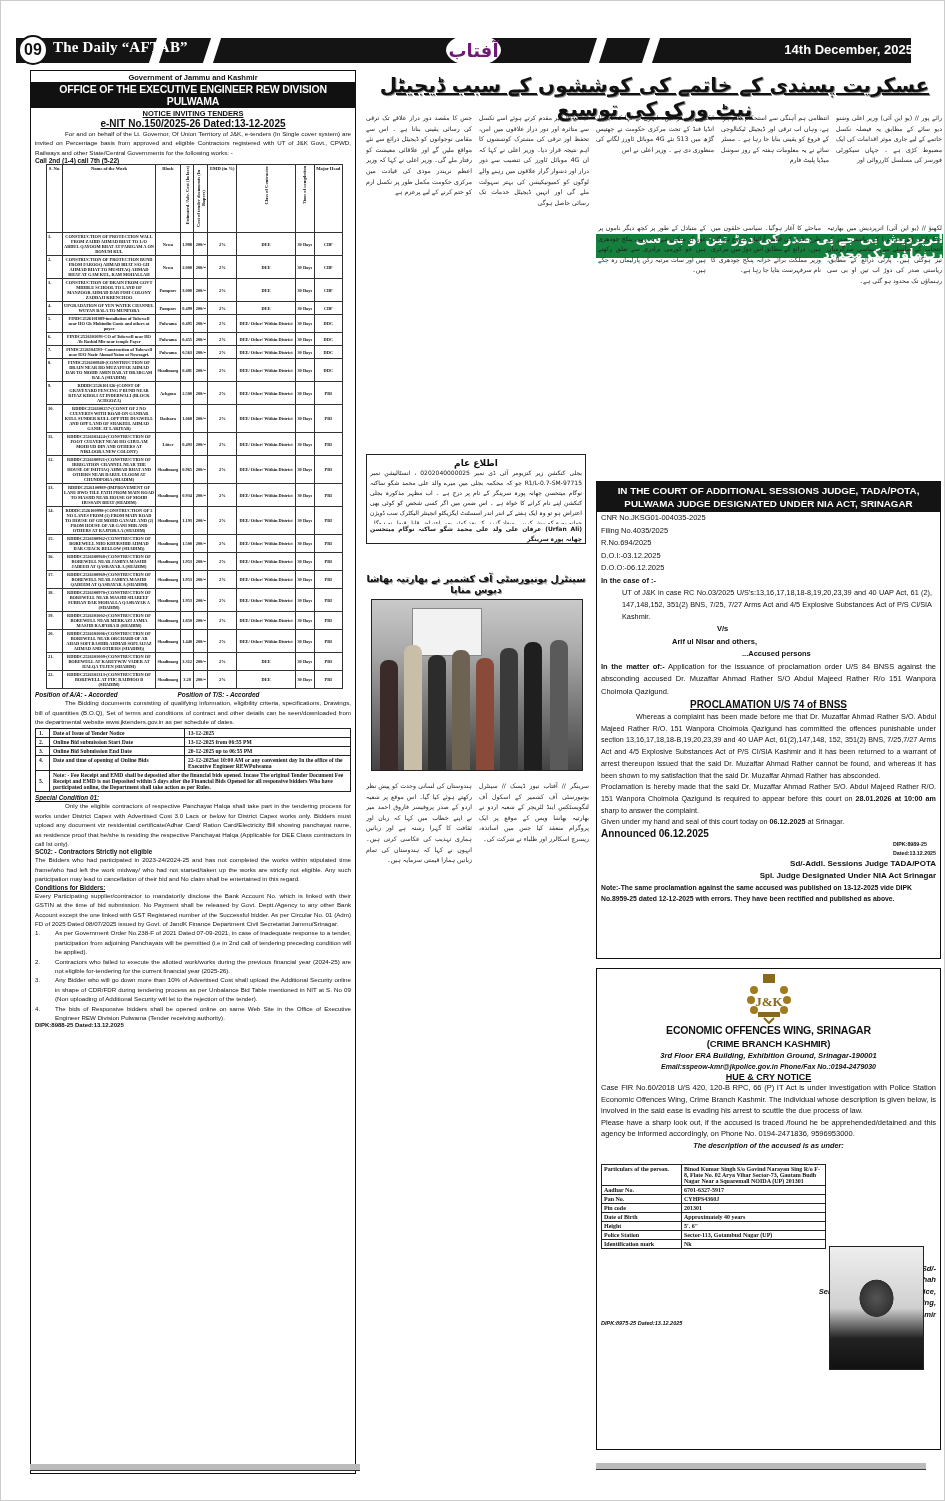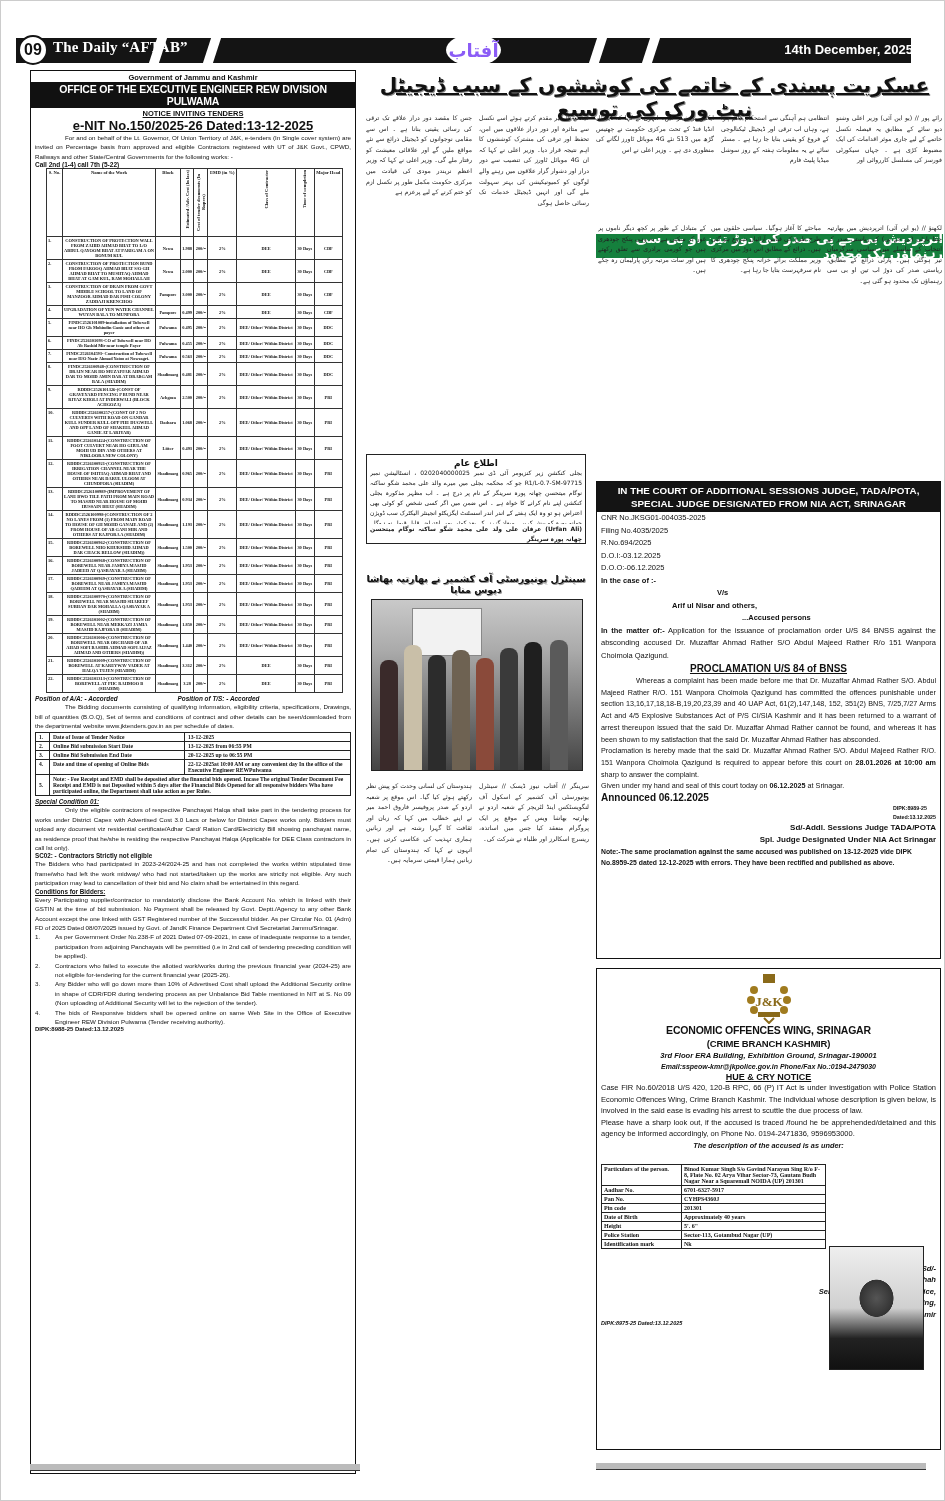--- a/index.html
+++ b/index.html
@@ -1,29 +1,29 @@
 <!DOCTYPE html>
 <html><head>
 <meta charset="utf-8">
 <style>
   * { box-sizing: border-box; margin: 0; padding: 0; }
   body { width: 945px; height: 1501px; background: #fff; font-family: "DejaVu Sans", sans-serif; color: #111; overflow: hidden; position: relative; border: 1px solid #ccc; }
   .mast-bar { position:absolute; top:37px; height:25px; background:#141414; }
   .slash { position:absolute; top:37px; width:10px; height:25px; background:#fff; transform: skewX(-18deg); }
   .page-num { position:absolute; left:17px; top:34px; width:30px; height:30px; border-radius:50%; background:#fff; border:2px solid #141414; font: bold 16px "Liberation Sans", sans-serif; display:flex; align-items:center; justify-content:center; color:#111; }
   .paper-name { position:absolute; left:52px; top:38px; color:#fff; font: bold 15px "Liberation Serif", serif; letter-spacing:0.2px; }
-  .logo-oval { position:absolute; left:445px; top:33px; width:55px; height:32px; background:#fff; border-radius:50%; display:flex; align-items:center; justify-content:center; font-size:18px; font-weight:bold; color:#8b5cf6; }
+  .logo-oval { position:absolute; left:445px; top:33px; width:55px; height:32px; background:#fff; border-radius:50%; display:flex; align-items:center; justify-content:center; font-size:18px; font-weight:bold; color:#701a75; }
   .issue-date { position:absolute; right:31px; top:41px; color:#fff; font: bold 13px "Liberation Sans", sans-serif; }
 
   
   .tender { position:absolute; left:29px; top:69px; width:326px; height:1404px; border:1.5px solid #111; font-family: "Liberation Sans", sans-serif; }
   .t-gov { text-align:center; font-size:7.5px; font-weight:bold; padding-top:2px; }
   .t-office { background:#111; color:#fff; text-align:center; font: bold 10.5px "Liberation Sans", sans-serif; padding:1px 17px; letter-spacing:-0.2px; }
   .t-nit-head { text-align:center; font-size:7.5px; font-weight:bold; text-decoration:underline; margin-top:1px; }
-  .t-nit-no { text-align:center; font-size:13px; font-weight:bold; text-decoration:underline; }
+  .t-nit-no { text-align:center; font-size:10px; font-weight:bold; text-decoration:underline; }
   .t-body { font-size:6.2px; line-height:9.4px; padding:0 4px; text-align:justify; }
   .t-call { font-size:6.5px; font-weight:bold; padding-left:4px; }
   table.works { margin-left:15px; width:297px; border-collapse:collapse; font: bold 4.4px "Liberation Serif", serif; }
   table.works th, table.works td { border:1px solid #333; padding:1px; text-align:center; vertical-align:middle; }
   table.works th { font-size:4.6px; height:68px; vertical-align:top; }
   table.works th.rot span { writing-mode: vertical-rl; transform: rotate(180deg); display:inline-block; }
   table.works td.name { text-align:center; width:93px; }
   table.works td.sno { vertical-align:top; width:16px; text-align:left; }
   .t-pos { font-size:6.4px; font-style:italic; font-weight:bold; padding:2px 4px 0; display:flex; gap:60px; }
   table.dates { margin:2px 4px; width:316px; border-collapse:collapse; font: bold 5.6px "Liberation Serif", serif; }
@@ -447,35 +447,36 @@
   <div class="person" style="left:128px;height:122px;background:#3a3a3a;"></div>
   <div class="person" style="left:152px;height:128px;background:#1f1f1f;"></div>
   <div class="person" style="left:178px;height:130px;background:#5a5a5a;"></div>
 </div>
 <div class="u-col urdu" style="left:478px;top:780px;width:110px;height:680px;">سرینگر // آفتاب نیوز ڈیسک // سینٹرل یونیورسٹی آف کشمیر کے اسکول آف لنگویسٹکس اینڈ لٹریچر کے شعبہ اردو نے بھارتیہ بھاشا ویس کے موقع پر ایک پروگرام منعقد کیا جس میں اساتذہ، ریسرچ اسکالرز اور طلباء نے شرکت کی۔</div>
 <div class="u-col urdu" style="left:365px;top:780px;width:106px;height:680px;">ہندوستان کی لسانی وحدت کو پیش نظر رکھتے ہوئے کیا گیا۔ اس موقع پر شعبہ اردو کے صدر پروفیسر فاروق احمد میر نے اپنے خطاب میں کہا کہ زبان اور ثقافت کا گہرا رشتہ ہے اور زبانیں ہماری تہذیب کی عکاسی کرتی ہیں۔ انہوں نے کہا کہ ہندوستان کی تمام زبانیں ہمارا قیمتی سرمایہ ہیں۔</div>
 
 <div class="court">
   <div class="court-head">
     <div>IN THE COURT OF ADDITIONAL SESSIONS JUDGE, TADA/POTA,</div>
-    <div>SPECIAL JUDGE DESIGNATED FROM NIA ACT, SRINAGAR</div>
+    <div>PULWAMA JUDGE DESIGNATED UNDER NIA ACT, SRINAGAR</div>
   </div>
   <div class="court-line">CNR No.JKSG01-004035-2025</div>
   <div class="court-line">Filing No.4035/2025</div>
   <div class="court-line">R.No.694/2025</div>
   <div class="court-line">D.O.I:-03.12.2025</div>
   <div class="court-line">D.O.O:-06.12.2025</div>
   <div class="court-line" style="font-weight:bold">In the case of :-</div>
+  <div class="court-para">UT of J&amp;K in case RC No.03/2025 U/S's:13,16,17,18,18-8,19,20,23,39 and 40 UAP Act, 61 (2), 147,148,152, 351(2) BNS, 7/25, 7/27 Arms Act and 4/5 Explosive Substances Act of P/S CI/SIA Kashmir.</div>
   <div class="court-line" style="padding-left:120px;font-weight:bold">V/s</div>
   <div class="court-line" style="padding-left:75px;font-weight:bold">Arif ul Nisar and others,</div>
   <div class="court-line" style="padding-left:145px;font-weight:bold">...Accused persons</div>
   <div class="court-body" style="font-size:7.5px;line-height:12.5px;">
     <b>In the matter of:-</b> <span>Application for the issuance of proclamation order U/S 84 BNSS against the absconding accused Dr. Muzaffar Ahmad Rather S/O Abdul Majeed Rather R/o 151 Wanpora Choimola Qazigund.</span>
   </div>
-  <div class="court-procl">PROCLAMATION U/S 84 of BNSS</div>
+  <div class="court-procl">PROCLAMATION U/S 74 of BNSS</div>
   <div class="court-body" style="text-indent:35px;">Whereas a complaint has been made before me that Dr. Muzaffar Ahmad Rather S/O. Abdul Majeed Rather R/O. 151 Wanpora Choimola Qazigund has committed the offences punishable under section 13,16,17,18,18-B,19,20,23,39 and 40 UAP Act, 61(2),147,148, 152, 351(2) BNS, 7/25,7/27 Arms Act and 4/5 Explosive Substances Act of P/S CI/SIA Kashmir and it has been returned to a warrant of arrest thereupon issued that the said Dr. Muzaffar Ahmad Rather cannot be found, and whereas it has been shown to my satisfaction that the said Dr. Muzaffar Ahmad Rather has absconded.</div>
   <div class="court-body">
     <span>Proclamation is hereby made that the said Dr. Muzaffar Ahmad Rather S/O. Abdul Majeed Rather R/O. 151 Wanpora Choimola Qazigund is required to appear before this court on </span><b>28.01.2026 at 10:00 am</b><span> sharp to answer the complaint.</span>
   </div>
   <div class="court-body">
     <span>Given under my hand and seal of this court today on </span><b>06.12.2025</b><span> at Srinagar.</span>
   </div>
   <div class="court-body" style="font-weight:bold;font-size:10px;">Announced 06.12.2025</div>
   <div class="court-sig">
     <div class="small">

